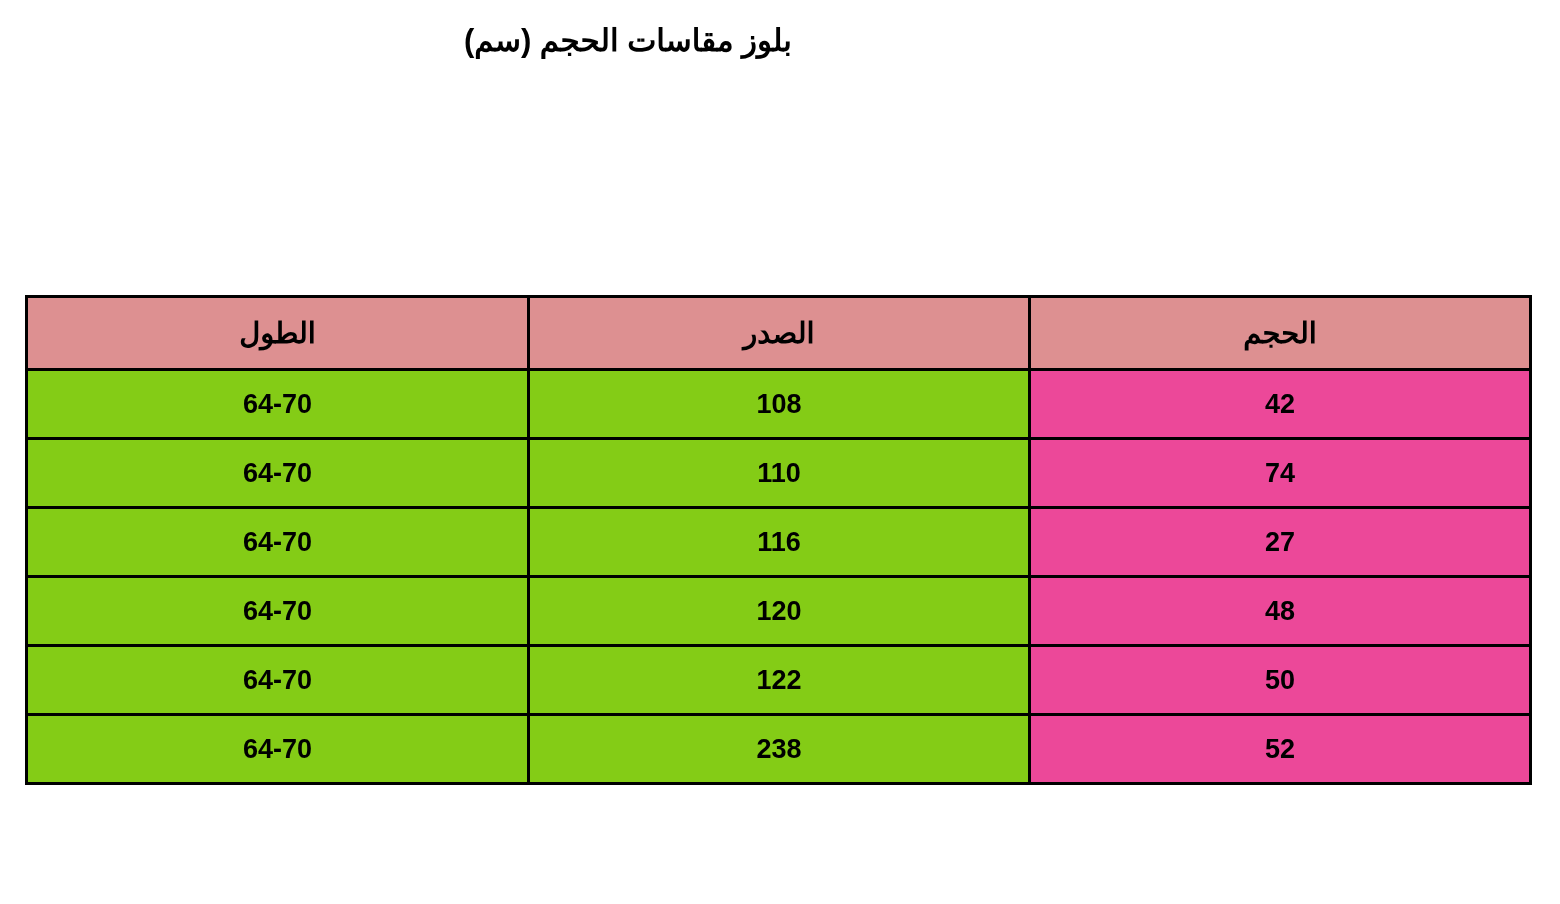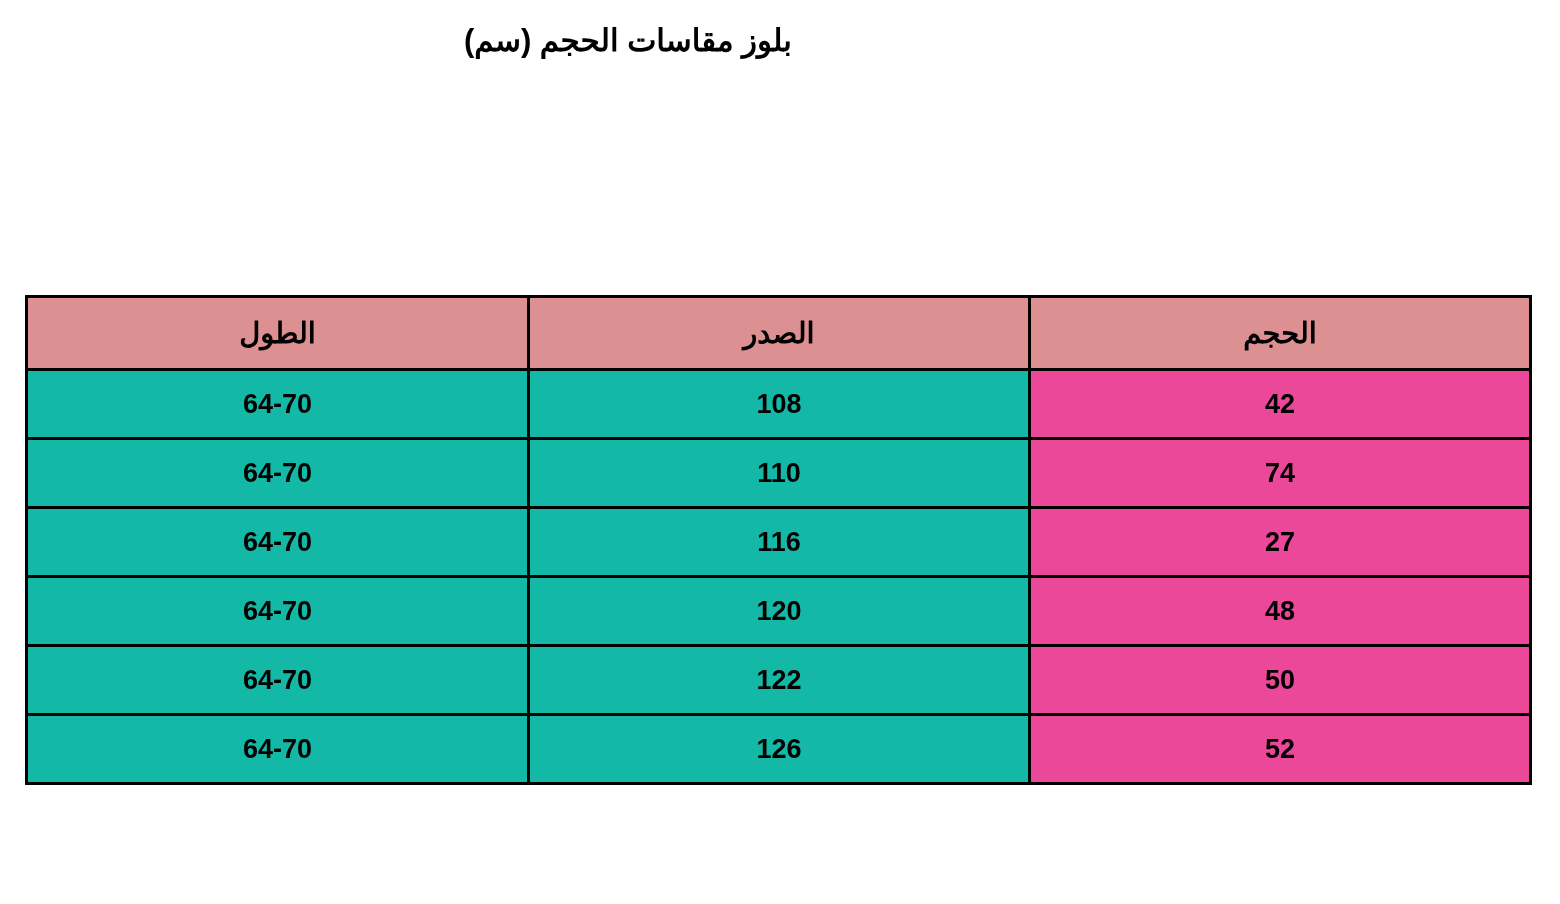--- a/index.html
+++ b/index.html
@@ -51,21 +51,21 @@
     font-weight: bold;
     color: #000000;
     padding: 9px;
   }
   table.size-table thead th {
     height: 52px;
     font-size: 29px;
   }
   .hdr-cell { background: #dd9091; }
   .size-cell { background: #ec4899; }
-  .plain-cell { background: #14b8a6; }
+  .plain-cell { background: #84cc16; }
 </style>
 </head>
 <body>
 
 <div class="page-title">بلوز مقاسات الحجم (سم)</div>
 
 <div class="table-wrap">
   <table class="size-table">
     <colgroup>
       <col class="col-size">
@@ -100,18 +100,18 @@
         <td class="plain-cell">120</td>
         <td class="plain-cell">64-70</td>
       </tr>
       <tr>
         <td class="size-cell">50</td>
         <td class="plain-cell">122</td>
         <td class="plain-cell">64-70</td>
       </tr>
       <tr>
         <td class="size-cell">52</td>
-        <td class="plain-cell">126</td>
+        <td class="plain-cell">238</td>
         <td class="plain-cell">64-70</td>
       </tr>
     </tbody>
   </table>
 </div>
 
 </body></html>

